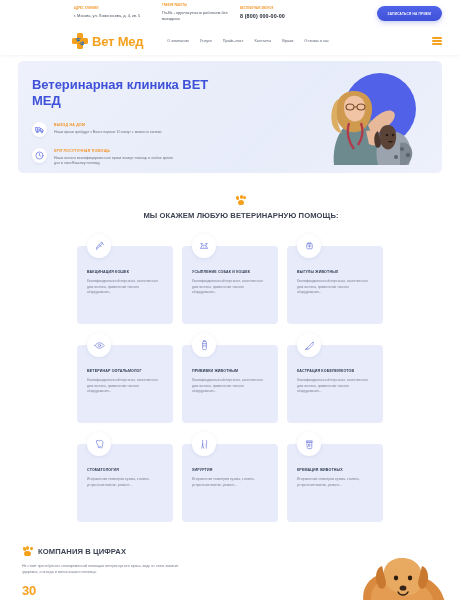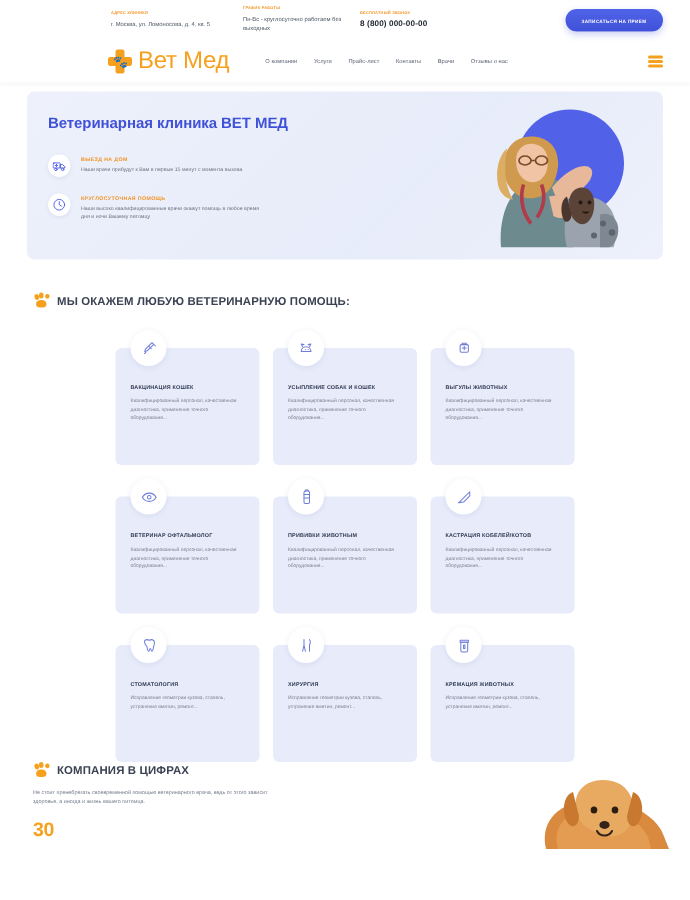--- a/index.html
+++ b/index.html
@@ -63,21 +63,21 @@
   .logo-mark .cross-v, .logo-mark .cross-h {
     position: absolute; background: #f5a11e; border-radius: 1.5px;
   }
   .logo-mark .cross-v { left: 5px; top: 0; width: 6px; height: 16px; }
   .logo-mark .cross-h { top: 5px; left: 0; width: 16px; height: 6px; }
   .logo-mark .paw {
     position: absolute; left: 3.5px; top: 3.5px; width: 9px; height: 9px;
     color: #fff; font-size: 8px; line-height: 9px; text-align: center;
   }
   .logo-text {
-    font-size: 16px; font-weight: 400; color: #f5a11e; letter-spacing: -.2px;
+    font-size: 13px; font-weight: 700; color: #f5a11e; letter-spacing: -.2px;
     white-space: nowrap;
   }
   .nav { display: flex; align-items: center; gap: 11px; margin-left: 24px; }
   .nav a {
     font-size: 3.8px; color: #5b6275; text-decoration: none; white-space: nowrap;
     letter-spacing: .05px;
   }
   .burger { margin-left: auto; width: 10px; height: 8px; display:flex; flex-direction:column; justify-content:space-between; cursor:pointer;}
   .burger span { display:block; height: 1.6px; background:#f5a11e; border-radius:1px; }
   .burger span:nth-child(2){ width: 100%; }
@@ -86,21 +86,21 @@
   .hero {
     position: relative;
     margin: 6px 18px 0 18px;
     height: 112px;
     background: linear-gradient(135deg,#eef1fb 0%,#e7ecfa 60%,#eef1fb 100%);
     border-radius: 5px;
     overflow: hidden;
   }
   .hero-inner { padding: 16px 0 0 14px; width: 200px; position: relative; z-index: 2; }
   .hero-title {
-    font-size: 10px; font-weight: 700; color: #3f51d8; letter-spacing: -.05px;
+    font-size: 13px; font-weight: 700; color: #3f51d8; letter-spacing: -.05px;
     margin-bottom: 14px; line-height: 1.2;
   }
   .hero-feat { display: flex; gap: 7px; margin-bottom: 11px; align-items: flex-start; }
   .hero-ico {
     width: 15px; height: 15px; border-radius: 50%;
     background: #ffffff; flex: 0 0 auto;
     display:flex; align-items:center; justify-content:center;
     box-shadow: 0 1px 3px rgba(60,80,160,.10);
   }
   .hero-ico svg { width: 9px; height: 9px; }
@@ -115,21 +115,21 @@
     width: 72px; height: 72px; border-radius: 50%;
     background: #5162e8;
     z-index: 1;
   }
   .hero-photo {
     position: absolute; right: 22px; top: 18px;
     width: 104px; height: 86px; z-index: 2;
   }
 
   
-  .sec-head { display: flex; align-items: center; gap: 5px; margin: 22px 0 14px 22px; }
+  .sec-head { display: flex; align-items: center; gap: 5px; margin: 22px 0 14px 22px; flex-direction: column; }
   .paw-ico { width: 11px; height: 11px; position: relative; flex: 0 0 auto; }
   .paw-ico i { position: absolute; background: #f5a11e; border-radius: 50%; display:block; }
   .paw-ico i.t1 { width: 3px; height: 3.6px; left: 0.6px; top: 0.8px; transform: rotate(-18deg); }
   .paw-ico i.t2 { width: 3px; height: 3.6px; left: 4.2px; top: 0px; }
   .paw-ico i.t3 { width: 2.8px; height: 3.4px; left: 7.6px; top: 1.4px; transform: rotate(18deg); }
   .paw-ico i.pad { width: 6.4px; height: 5.4px; left: 2.3px; top: 4.6px; border-radius: 50% 50% 45% 45%; }
   .sec-title {
     font-size: 7.6px; font-weight: 700; color: #3b4252; text-transform: uppercase;
     letter-spacing: .1px;
   }
@@ -157,21 +157,21 @@
     box-shadow: 0 1px 4px rgba(60,80,160,.10);
   }
   .card-ico svg { width: 11px; height: 11px; }
   .card-title {
     font-size: 3.6px; font-weight: 700; color: #2f3a52; text-transform: uppercase;
     letter-spacing: .15px; margin-bottom: 5px; line-height: 1.25;
   }
   .card-text { font-size: 3.3px; line-height: 1.65; color: #7a8193; }
 
   
-  .stats { position: relative; }
+  .stats { margin-top: 24px; position: relative; }
   .stats-head { display: flex; align-items: center; gap: 5px; margin: 0 0 7px 22px; }
   .stats-text {
     font-size: 3.6px; line-height: 1.6; color: #757c8d;
     margin-left: 22px; max-width: 172px;
   }
   .stats-num {
     margin-left: 22px; margin-top: 7px;
     font-size: 13px; font-weight: 700; color: #f5a11e; letter-spacing: -.3px;
   }
   .dog {

